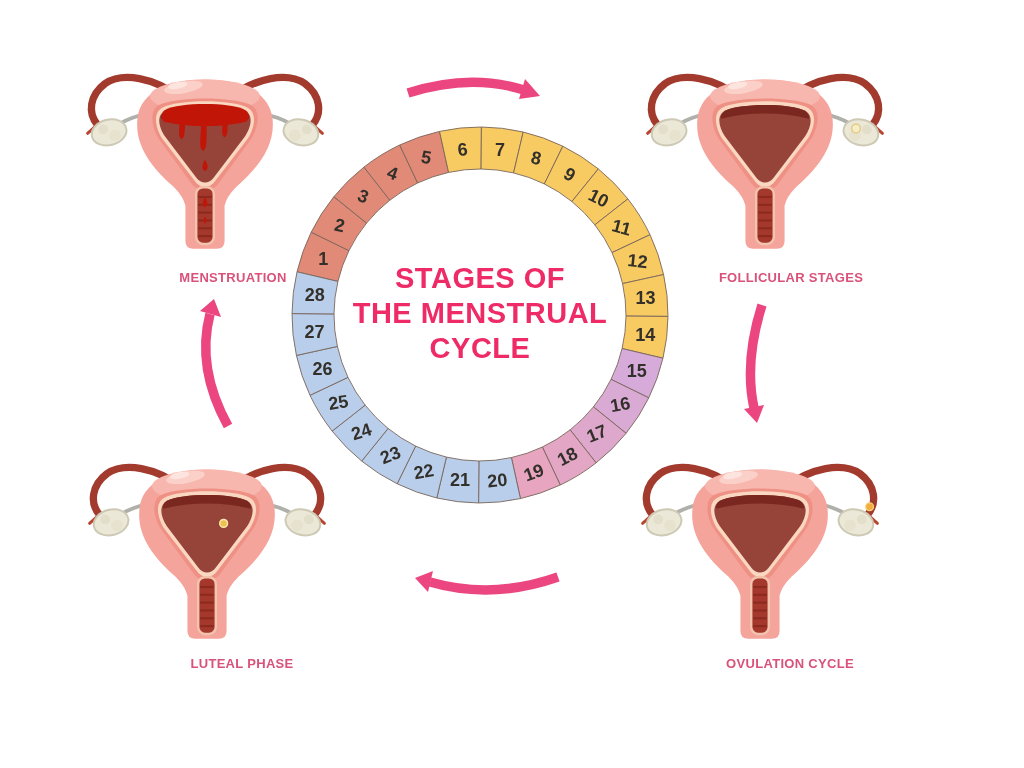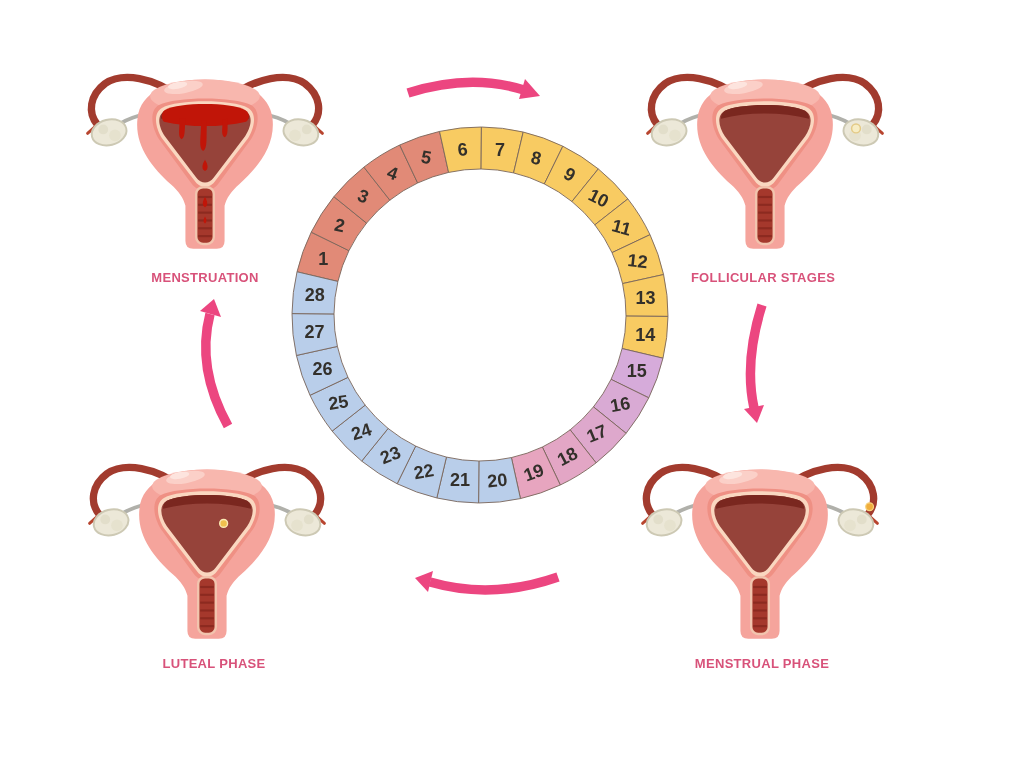--- a/index.html
+++ b/index.html
@@ -12,21 +12,21 @@
   #ut-follicular{left:628px;top:50px;}
   #ut-luteal{left:70px;top:440px;}
   #ut-ovulation{left:623px;top:440px;}
   #wheel-wrap{position:absolute;left:280px;top:115px;width:400px;height:400px;}
   .day-num{font-family:"Liberation Sans",sans-serif;font-size:18px;font-weight:600;
            text-anchor:middle;dominant-baseline:central;}
   .diagram-title{position:absolute;left:330px;top:261px;width:300px;text-align:center;
                  font-size:29px;line-height:35px;font-weight:bold;letter-spacing:0.5px;
                  white-space:pre-line;}
   .phase-caption{position:absolute;transform:translateX(-50%);font-size:13px;font-weight:bold;
-                 letter-spacing:0.3px;white-space:nowrap;}
+                 letter-spacing:0.3px;white-space:nowrap;margin-left:28px;}
   #cap-menstruation{left:205px;top:270px;}
   #cap-follicular{left:763px;top:270px;}
   #cap-luteal{left:214px;top:656px;}
   #cap-ovulation{left:762px;top:656px;}
   .arrow-stroke{fill:none;stroke-width:9.5;}
 </style>
 </head>
 <body>
 
 <div class="canvas">
@@ -317,18 +317,21 @@
         <text x="143.8" y="356.7" transform="rotate(-10 143.8 356.7)" class="day-num" fill="#33302B">22</text>
         <text x="110.4" y="340.3" transform="rotate(-22 110.4 340.3)" class="day-num" fill="#33302B">23</text>
         <text x="81.4" y="316.8" transform="rotate(-18 81.4 316.8)" class="day-num" fill="#33302B">24</text>
         <text x="58.4" y="287.5" transform="rotate(-9 58.4 287.5)" class="day-num" fill="#33302B">25</text>
         <text x="42.4" y="253.8" transform="rotate(0 42.4 253.8)" class="day-num" fill="#33302B">26</text>
         <text x="34.4" y="217.4" transform="rotate(0 34.4 217.4)" class="day-num" fill="#33302B">27</text>
         <text x="34.7" y="180.1" transform="rotate(0 34.7 180.1)" class="day-num" fill="#33302B">28</text>
       </svg>
   </div>
 
+  <div class="diagram-title" style="color: rgb(238, 43, 102);">STAGES OF
+THE MENSTRUAL
+CYCLE</div>
 
   <div class="phase-caption" id="cap-menstruation" style="color: rgb(216, 82, 122);">MENSTRUATION</div>
   <div class="phase-caption" id="cap-follicular" style="color: rgb(216, 82, 122);">FOLLICULAR STAGES</div>
-  <div class="phase-caption" id="cap-ovulation" style="color: rgb(216, 82, 122);">MENSTRUAL PHASE</div>
+  <div class="phase-caption" id="cap-ovulation" style="color: rgb(216, 82, 122);">OVULATION CYCLE</div>
   <div class="phase-caption" id="cap-luteal" style="color: rgb(216, 82, 122);">LUTEAL PHASE</div>
 </div>
 
 </body></html>

